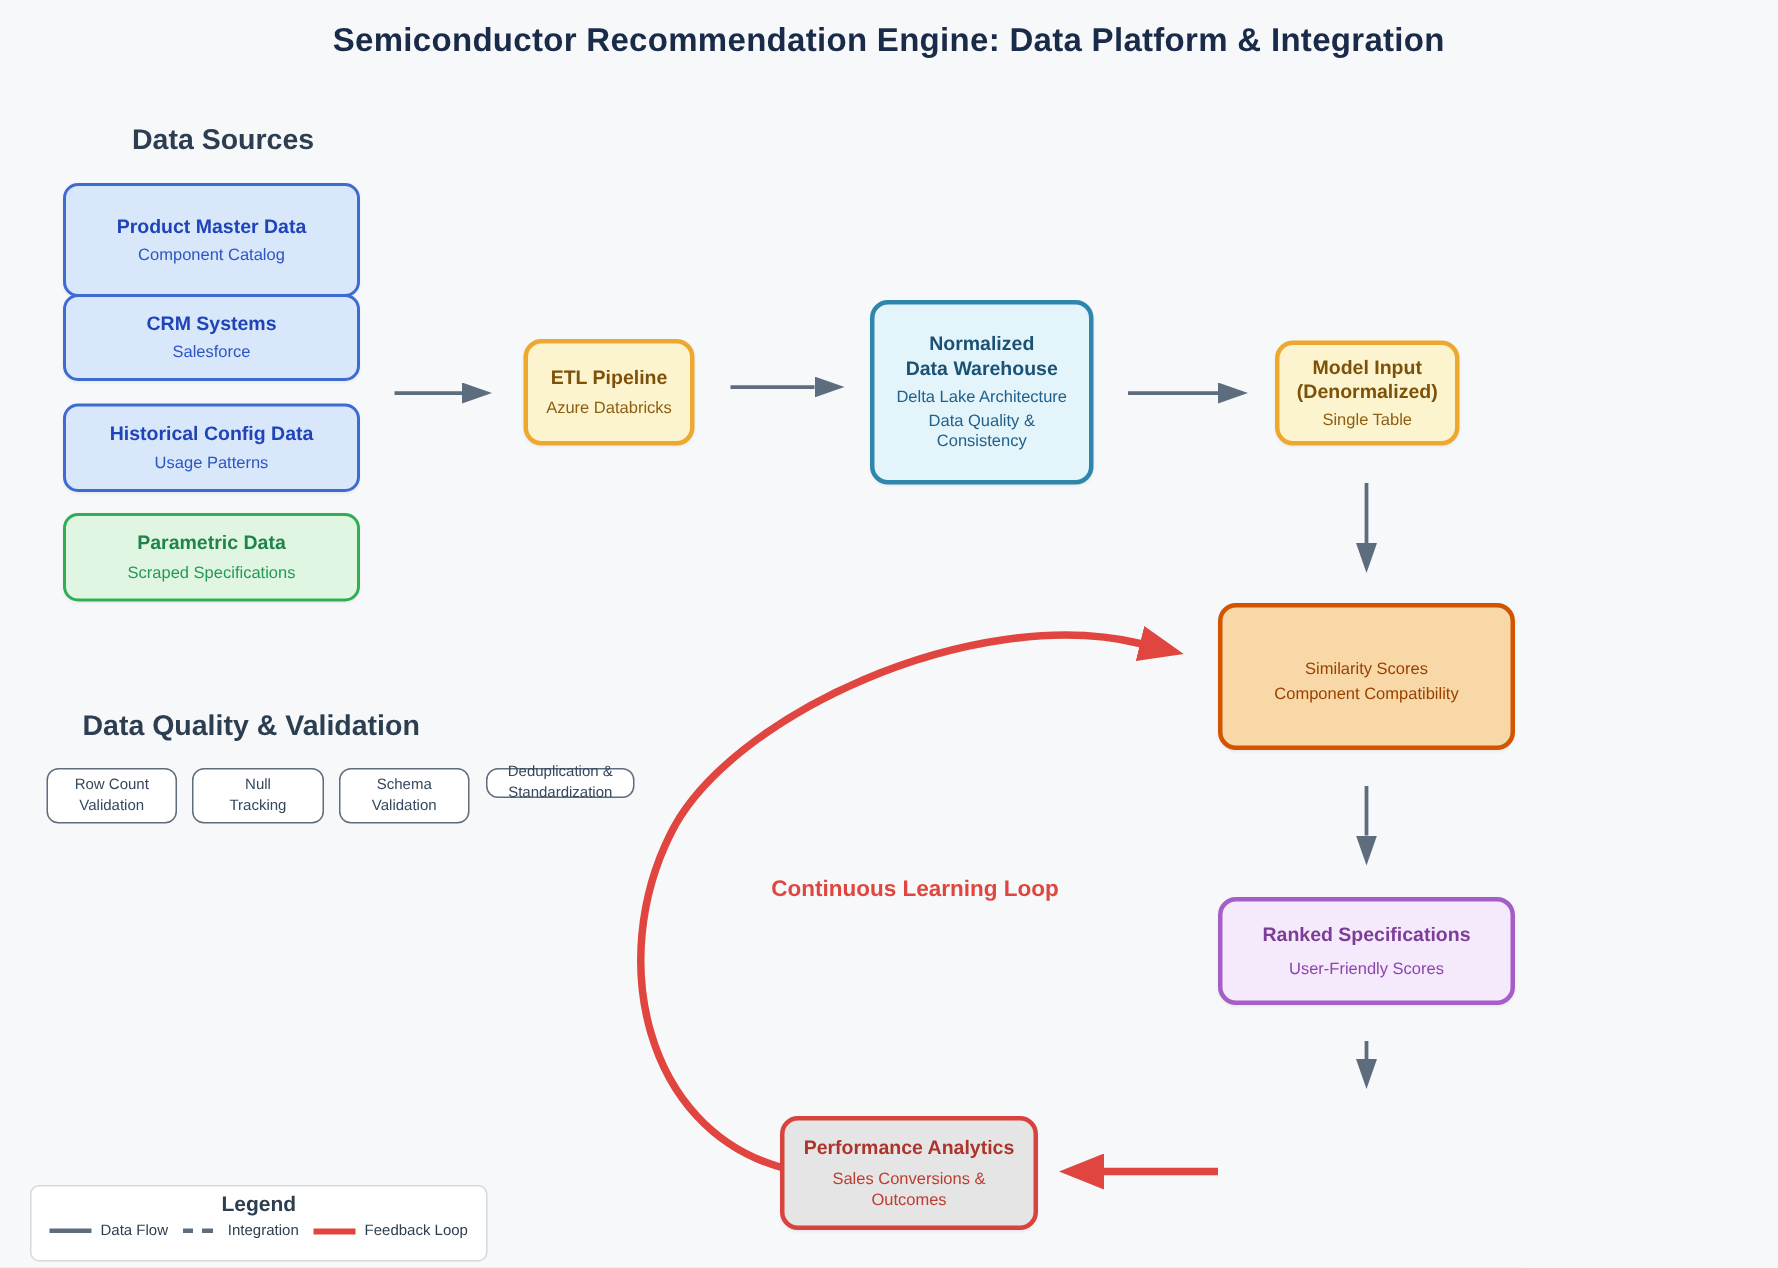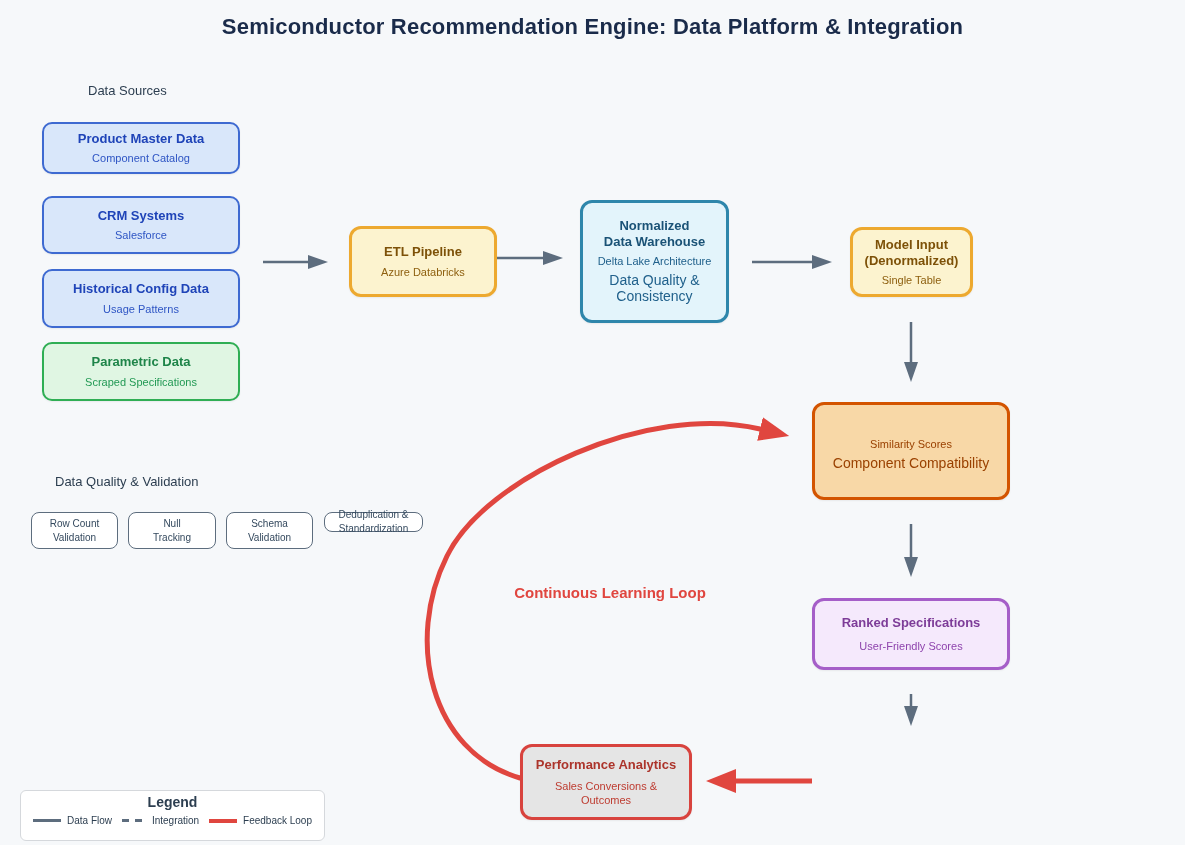--- a/index.html
+++ b/index.html
@@ -7,61 +7,61 @@
   #canvas {
     position:relative; width:1185px; height:845px;
     background:#F6F8FA; overflow:hidden;
     font-family:"Liberation Sans", sans-serif;
   }
   #page-title {
     position:absolute; top:14px; left:0; width:100%;
     text-align:center; font-size:22px; font-weight:bold; color:#1A2B4A;
     letter-spacing:0.2px;
   }
-  .section-label { position:absolute; font-size:13px; font-weight:normal; color:#2C3E50; }
+  .section-label { position:absolute; font-size:19px; font-weight:bold; color:#2C3E50; }
   #data-sources-label { left:88px; top:83px; }
   #data-quality-label { left:55px; top:474px; }
   #loop-label {
     position:absolute; left:420px; top:584px; width:380px; text-align:center;
     font-size:15px; font-weight:bold; color:#E0463F;
   }
   
   .node {
     position:absolute; border-radius:10px;
     display:flex; flex-direction:column; align-items:center; justify-content:center;
     text-align:center; padding:4px 8px;
     box-shadow:0 1px 2px rgba(0,0,0,0.06);
   }
   .node .t  { font-weight:bold; font-size:13px; line-height:1.25; }
   .node .s  { font-size:11px; margin-top:5px; line-height:1.2; }
-  .node .s2 { font-size:14px; margin-top:3px; line-height:1.2; }
+  .node .s2 { font-size:11px; margin-top:3px; line-height:1.2; }
 
   .n-blue   { background:#D9E7FA; border:2px solid #3E6AD1; }
   .n-blue .t { color:#1F44B8; } .n-blue .s { color:#2E55C4; }
   .n-green  { background:#E0F6E3; border:2px solid #2FAE54; }
   .n-green .t { color:#1E8449; } .n-green .s { color:#229954; }
   .n-yellow { background:#FCF3CF; border:3px solid #EDA92F; border-radius:12px; }
   .n-yellow .t { color:#7D5108; } .n-yellow .s { color:#8E6010; }
   .n-teal   { background:#E3F4FB; border:3px solid #2E86AB; border-radius:12px; }
   .n-teal .t { color:#1A5276; } .n-teal .s, .n-teal .s2 { color:#21618C; }
   .n-orange { background:#F8D8A7; border:3px solid #D35400; border-radius:12px; }
   .n-orange .t { color:#9A4100; } .n-orange .s, .n-orange .s2 { color:#9A4100; }
   .n-orange .s { margin-top:8px; } .n-orange .s2 { margin-top:4px; }
   .n-purple { background:#F5E9FC; border:3px solid #A55EC8; border-radius:12px; }
   .n-purple .t { color:#7D3C98; } .n-purple .s { color:#8E44AD; margin-top:8px; }
   .n-slate  { background:#EDF0F3; border:2.5px solid #5D6D7E; border-radius:12px; }
   .n-slate .t { color:#2E4053; } .n-slate .s { color:#3D4F60; margin-top:8px; }
   .n-red    { background:#e5e5e5; border:3px solid #D8433E; border-radius:12px; }
   .n-red .t { color:#AC342B; } .n-red .s { color:#BE3C31; margin-top:7px; }
 
-  #n-pmd    { left:42px;  top:122px; width:198px; height:52px; }
+  #n-pmd    { left:42px;  top:122px; width:198px; height:76px; }
   #n-crm    { left:42px;  top:196px; width:198px; height:58px; }
   #n-hist   { left:42px;  top:269px; width:198px; height:59px; }
   #n-param  { left:42px;  top:342px; width:198px; height:59px; }
-  #n-etl    { left:349px; top:226px; width:148px; height:71px; }
+  #n-etl    { left:349px; top:226px; width:114px; height:71px; }
   #n-wh     { left:580px; top:200px; width:149px; height:123px; }
   #n-mi     { left:850px; top:227px; width:123px; height:70px; }
   #n-ml     { left:812px; top:402px; width:198px; height:98px; }
   #n-rank   { left:812px; top:598px; width:198px; height:72px; }
   #n-client { left:813px; top:743px; width:196px; height:76px; }
   #n-perf   { left:520px; top:744px; width:172px; height:76px; }
 
   
   .qbox {
     position:absolute; background:#FFFFFF; border:1.5px solid #5D6D7E; border-radius:8px;

